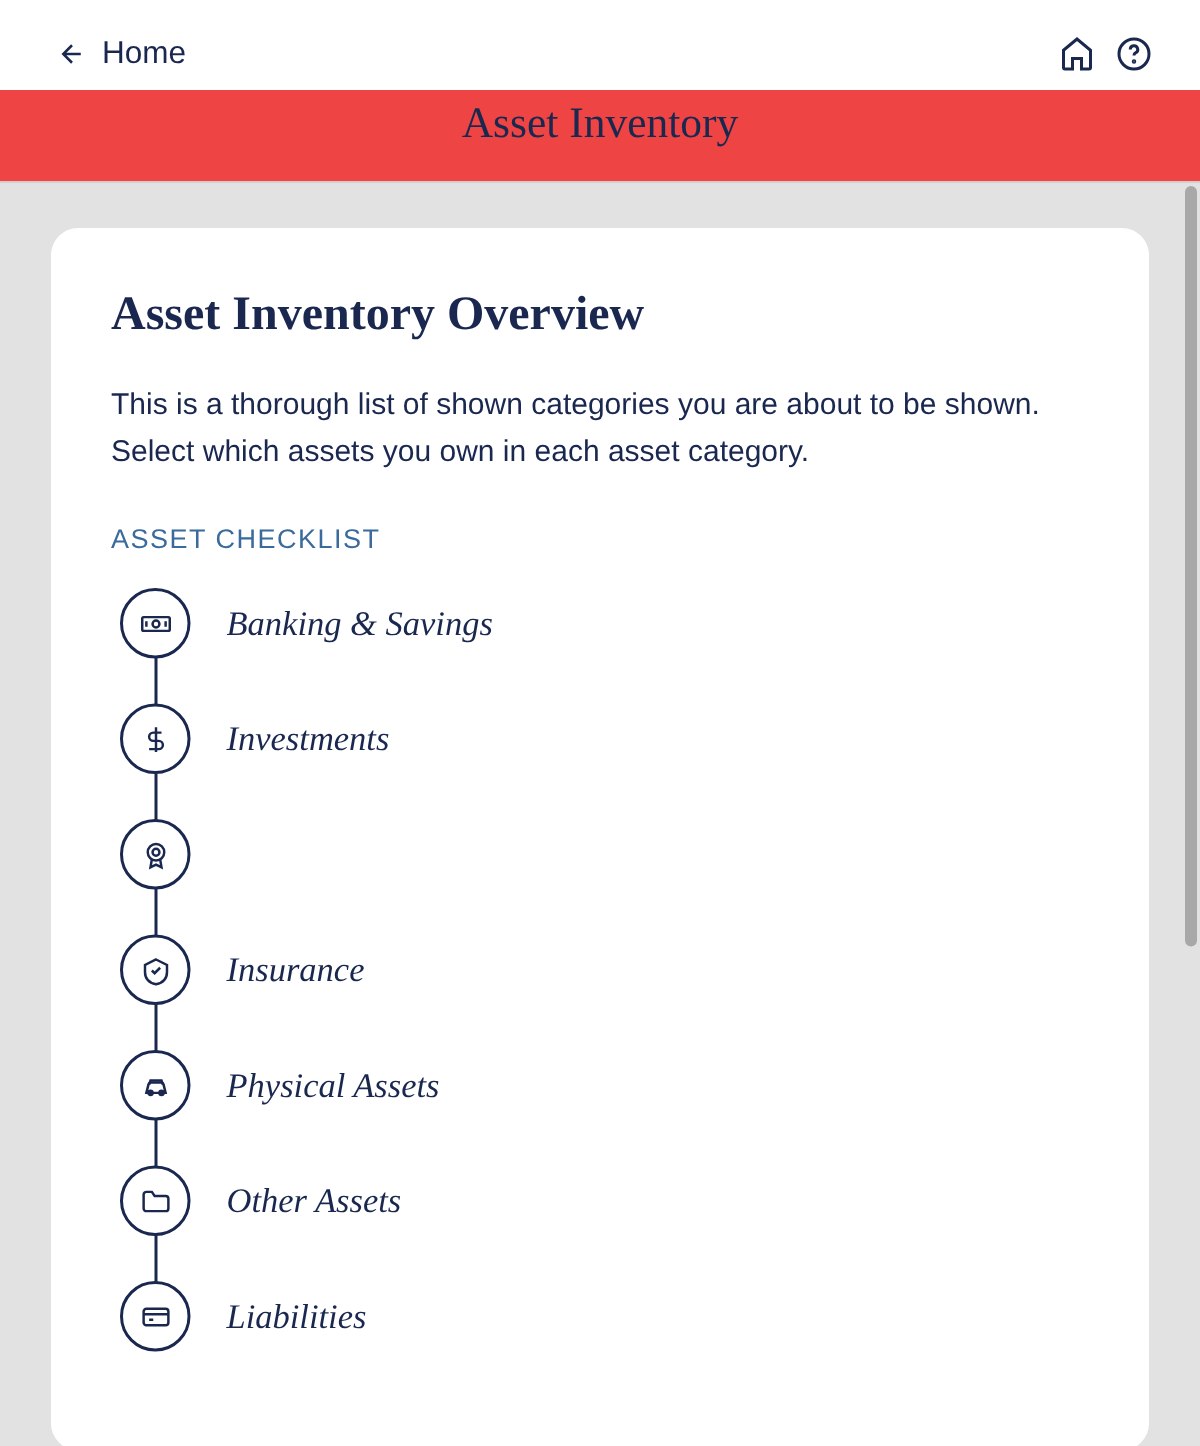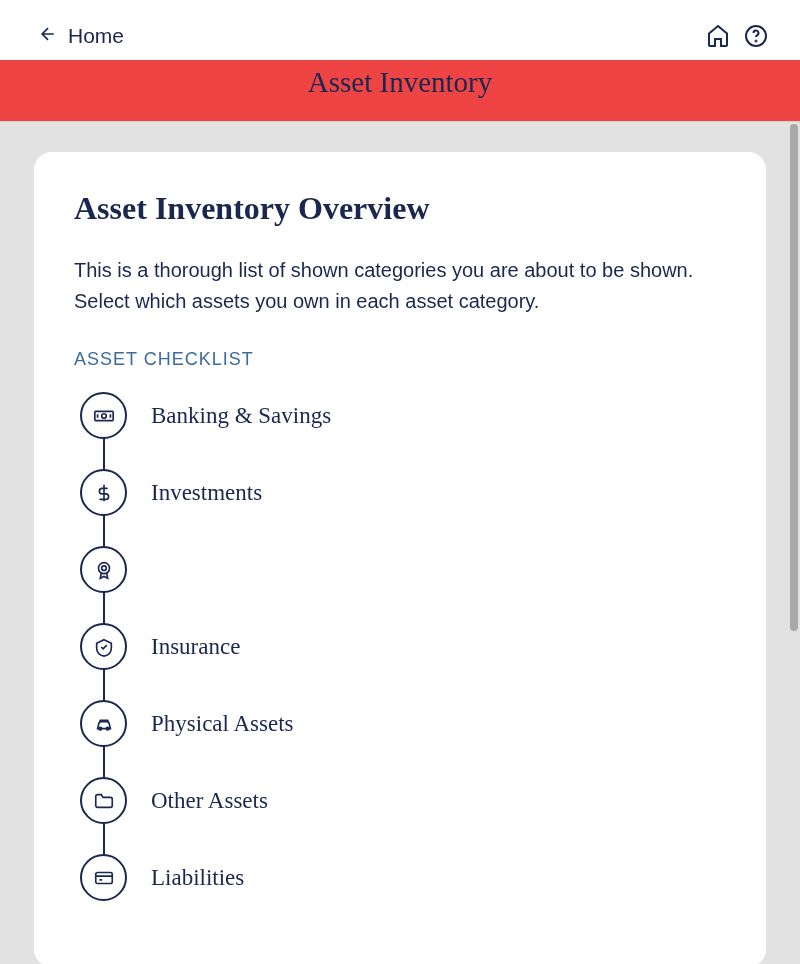--- a/index.html
+++ b/index.html
@@ -17,20 +17,21 @@
     }
     .header {
       display: flex;
       align-items: center;
       justify-content: space-between;
       padding: 24px 32px 12px 38px;
       background: #ffffff;
     }
     .back-button {
       display: flex;
+      align-items: center;
       gap: 10px;
       cursor: pointer;
     }
     .back-arrow {
       width: 20px;
       height: 20px;
       stroke: #1a2850;
       stroke-width: 2;
       fill: none;
     }
@@ -148,20 +149,21 @@
     .item-icon {
       width: 22px;
       height: 22px;
       stroke: #1a2850;
       stroke-width: 1.8;
       fill: none;
     }
     .item-label {
       color: #1a2850;
       font-size: 23px;
+      font-style: italic;
     }
   </style>
 </head>
 <body>
 
 <div class="header">
   <div class="back-button">
     <svg class="back-arrow" viewBox="0 0 24 24">
       <path d="M19 12H5M12 5l-7 7 7 7"></path>
     </svg>

